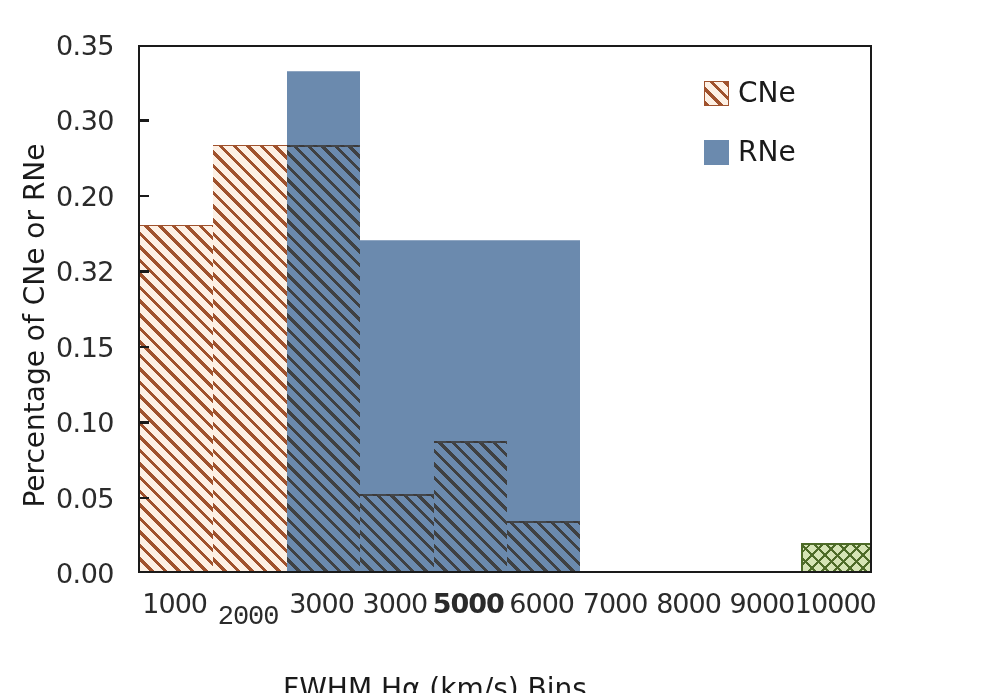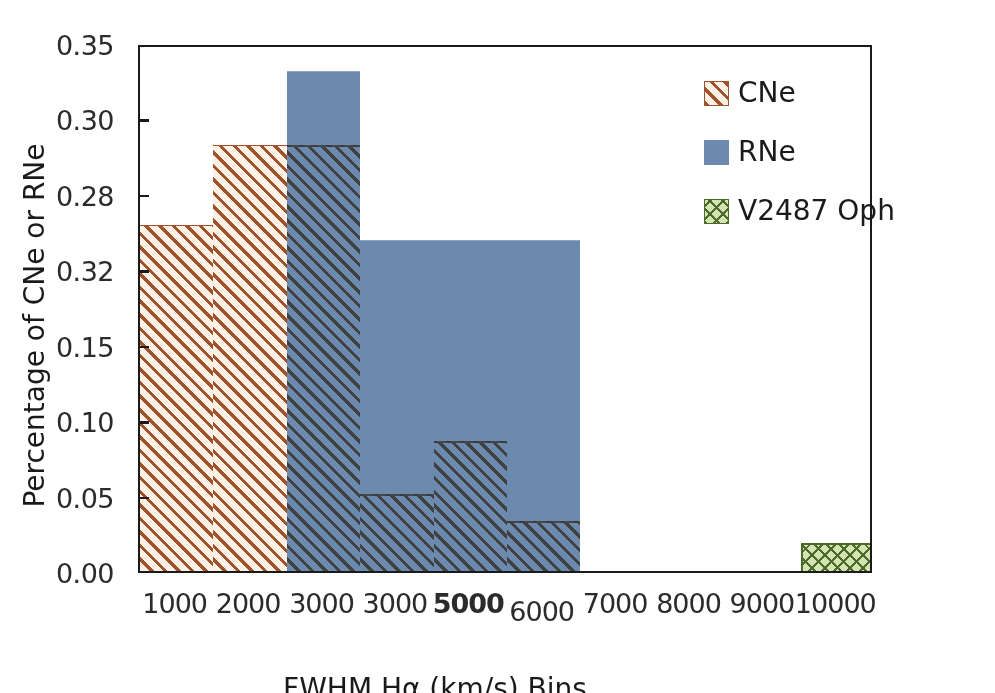--- a/index.html
+++ b/index.html
@@ -50,21 +50,21 @@
 <div id="figure">
 
   <div id="ylabel">Percentage of CNe or RNe</div>
 
   <div id="y-ticklabels">
       <div class="ytick-label" style="top: 573px;">0.00</div>
       <div class="ytick-label" style="top: 497.571px;">0.05</div>
       <div class="ytick-label" style="top: 422.143px; text-align: right;">0.10</div>
       <div class="ytick-label" style="top: 346.714px;">0.15</div>
       <div class="ytick-label" style="top: 271.286px;">0.32</div>
-      <div class="ytick-label" style="top: 195.857px;">0.28</div>
+      <div class="ytick-label" style="top: 195.857px;">0.20</div>
       <div class="ytick-label" style="top: 120.429px;">0.30</div>
       <div class="ytick-label" style="top: 45px;">0.35</div>
     </div>
 
   <div id="plot-area">
     <div id="bars-layer">
         <div class="bar" style="position: absolute; left: 0px; top: 178.011px; width: 73.4px; height: 349.989px; box-sizing: border-box; background-color: rgb(253, 240, 228);"></div>
         <div class="bar" style="position: absolute; left: 73.4px; top: 98.0571px; width: 73.4px; height: 429.943px; box-sizing: border-box; background-color: rgb(253, 240, 228);"></div>
         <div class="bar" style="position: absolute; left: 146.8px; top: 98.0571px; width: 73.4px; height: 429.943px; box-sizing: border-box; background-color: rgb(253, 240, 228);"></div>
         <div class="bar" style="position: absolute; left: 220.2px; top: 446.537px; width: 73.4px; height: 81.4629px; box-sizing: border-box; background-color: rgb(253, 240, 228);"></div>
@@ -79,46 +79,42 @@
         <div class="bar" style="position: absolute; left: 146.8px; top: 98.0571px; width: 73.4px; height: 429.943px; box-sizing: border-box; background-image: repeating-linear-gradient(45deg, rgba(60, 58, 56, 0.92) 0px, rgba(60, 58, 56, 0.92) 3.2px, transparent 3.2px, transparent 9.6px); border-top: 2px solid rgba(60, 58, 56, 0.85);"></div>
         <div class="bar" style="position: absolute; left: 220.2px; top: 446.537px; width: 73.4px; height: 81.4629px; box-sizing: border-box; background-image: repeating-linear-gradient(45deg, rgba(60, 58, 56, 0.92) 0px, rgba(60, 58, 56, 0.92) 3.2px, transparent 3.2px, transparent 9.6px); border-top: 2px solid rgba(60, 58, 56, 0.85);"></div>
         <div class="bar" style="position: absolute; left: 293.6px; top: 393.737px; width: 73.4px; height: 134.263px; box-sizing: border-box; background-image: repeating-linear-gradient(45deg, rgba(60, 58, 56, 0.92) 0px, rgba(60, 58, 56, 0.92) 3.2px, transparent 3.2px, transparent 9.6px); border-top: 2px solid rgba(60, 58, 56, 0.85);"></div>
         <div class="bar" style="position: absolute; left: 367px; top: 473.691px; width: 73.4px; height: 54.3086px; box-sizing: border-box; background-image: repeating-linear-gradient(45deg, rgba(60, 58, 56, 0.92) 0px, rgba(60, 58, 56, 0.92) 3.2px, transparent 3.2px, transparent 9.6px); border-top: 2px solid rgba(60, 58, 56, 0.85);"></div>
         <div class="bar" style="position: absolute; left: 660.6px; top: 496.32px; width: 73.4px; height: 31.68px; box-sizing: border-box; background-color: rgb(212, 227, 180); background-image: repeating-linear-gradient(45deg, rgb(77, 107, 40) 0px, rgb(77, 107, 40) 2px, transparent 2px, transparent 9px), repeating-linear-gradient(-45deg, rgb(77, 107, 40) 0px, rgb(77, 107, 40) 2px, transparent 2px, transparent 9px); border: 2px solid rgb(77, 107, 40);"></div>
       </div>
   </div>
 
   <div id="x-ticklabels">
       <div class="xtick-label" style="left: 174.7px; top: 4px;">1000</div>
-      <div class="xtick-label" style="left: 248.1px; top: 4px;">2000</div>
+      <div class="xtick-label" style="left: 248.1px; top: 18px; font-family: Liberation Mono, monospace;">2000</div>
       <div class="xtick-label" style="left: 321.5px; top: 4px;">3000</div>
       <div class="xtick-label" style="left: 394.9px; top: 4px;">3000</div>
       <div class="xtick-label" style="left: 468.3px; top: 4px; font-weight: bold;">5000</div>
-      <div class="xtick-label" style="left: 541.7px; top: 12px;">6000</div>
+      <div class="xtick-label" style="left: 541.7px; top: 4px;">6000</div>
       <div class="xtick-label" style="left: 615.1px; top: 4px;">7000</div>
       <div class="xtick-label" style="left: 688.5px; top: 4px;">8000</div>
       <div class="xtick-label" style="left: 761.9px; top: 4px;">9000</div>
       <div class="xtick-label" style="left: 835.3px; top: 4px;">10000</div>
     </div>
 
   <div id="xlabel">FWHM Hα (km/s) Bins</div>
 
   <div id="legend">
       <div class="legend-row">
         <span class="legend-swatch" style="background-color: rgb(253, 240, 228); background-image: repeating-linear-gradient(45deg, rgb(160, 82, 45) 0px, rgb(160, 82, 45) 3.2px, transparent 3.2px, transparent 9.6px); border: 1.5px solid rgb(160, 82, 45);"></span>
         <span class="legend-text">CNe</span>
       </div>
       <div class="legend-row">
         <span class="legend-swatch" style="background: rgb(107, 138, 174);"></span>
         <span class="legend-text">RNe</span>
       </div>
-      <div class="legend-row">
-        <span class="legend-swatch" style="background-color: rgb(212, 227, 180); background-image: repeating-linear-gradient(45deg, rgb(77, 107, 40) 0px, rgb(77, 107, 40) 2px, transparent 2px, transparent 9px), repeating-linear-gradient(-45deg, rgb(77, 107, 40) 0px, rgb(77, 107, 40) 2px, transparent 2px, transparent 9px); border: 1.5px solid rgb(77, 107, 40);"></span>
-        <span class="legend-text">V2487 Oph</span>
-      </div>
     </div>
 
 <div class="ytick-mark" style="left: 138px; top: 496.571px;"></div>
     <div class="ytick-mark" style="left: 138px; top: 421.143px;"></div>
     <div class="ytick-mark" style="left: 138px; top: 345.714px;"></div>
     <div class="ytick-mark" style="left: 138px; top: 270.286px;"></div>
     <div class="ytick-mark" style="left: 138px; top: 194.857px;"></div>
     <div class="ytick-mark" style="left: 138px; top: 119.429px;"></div>
   </div>
 

